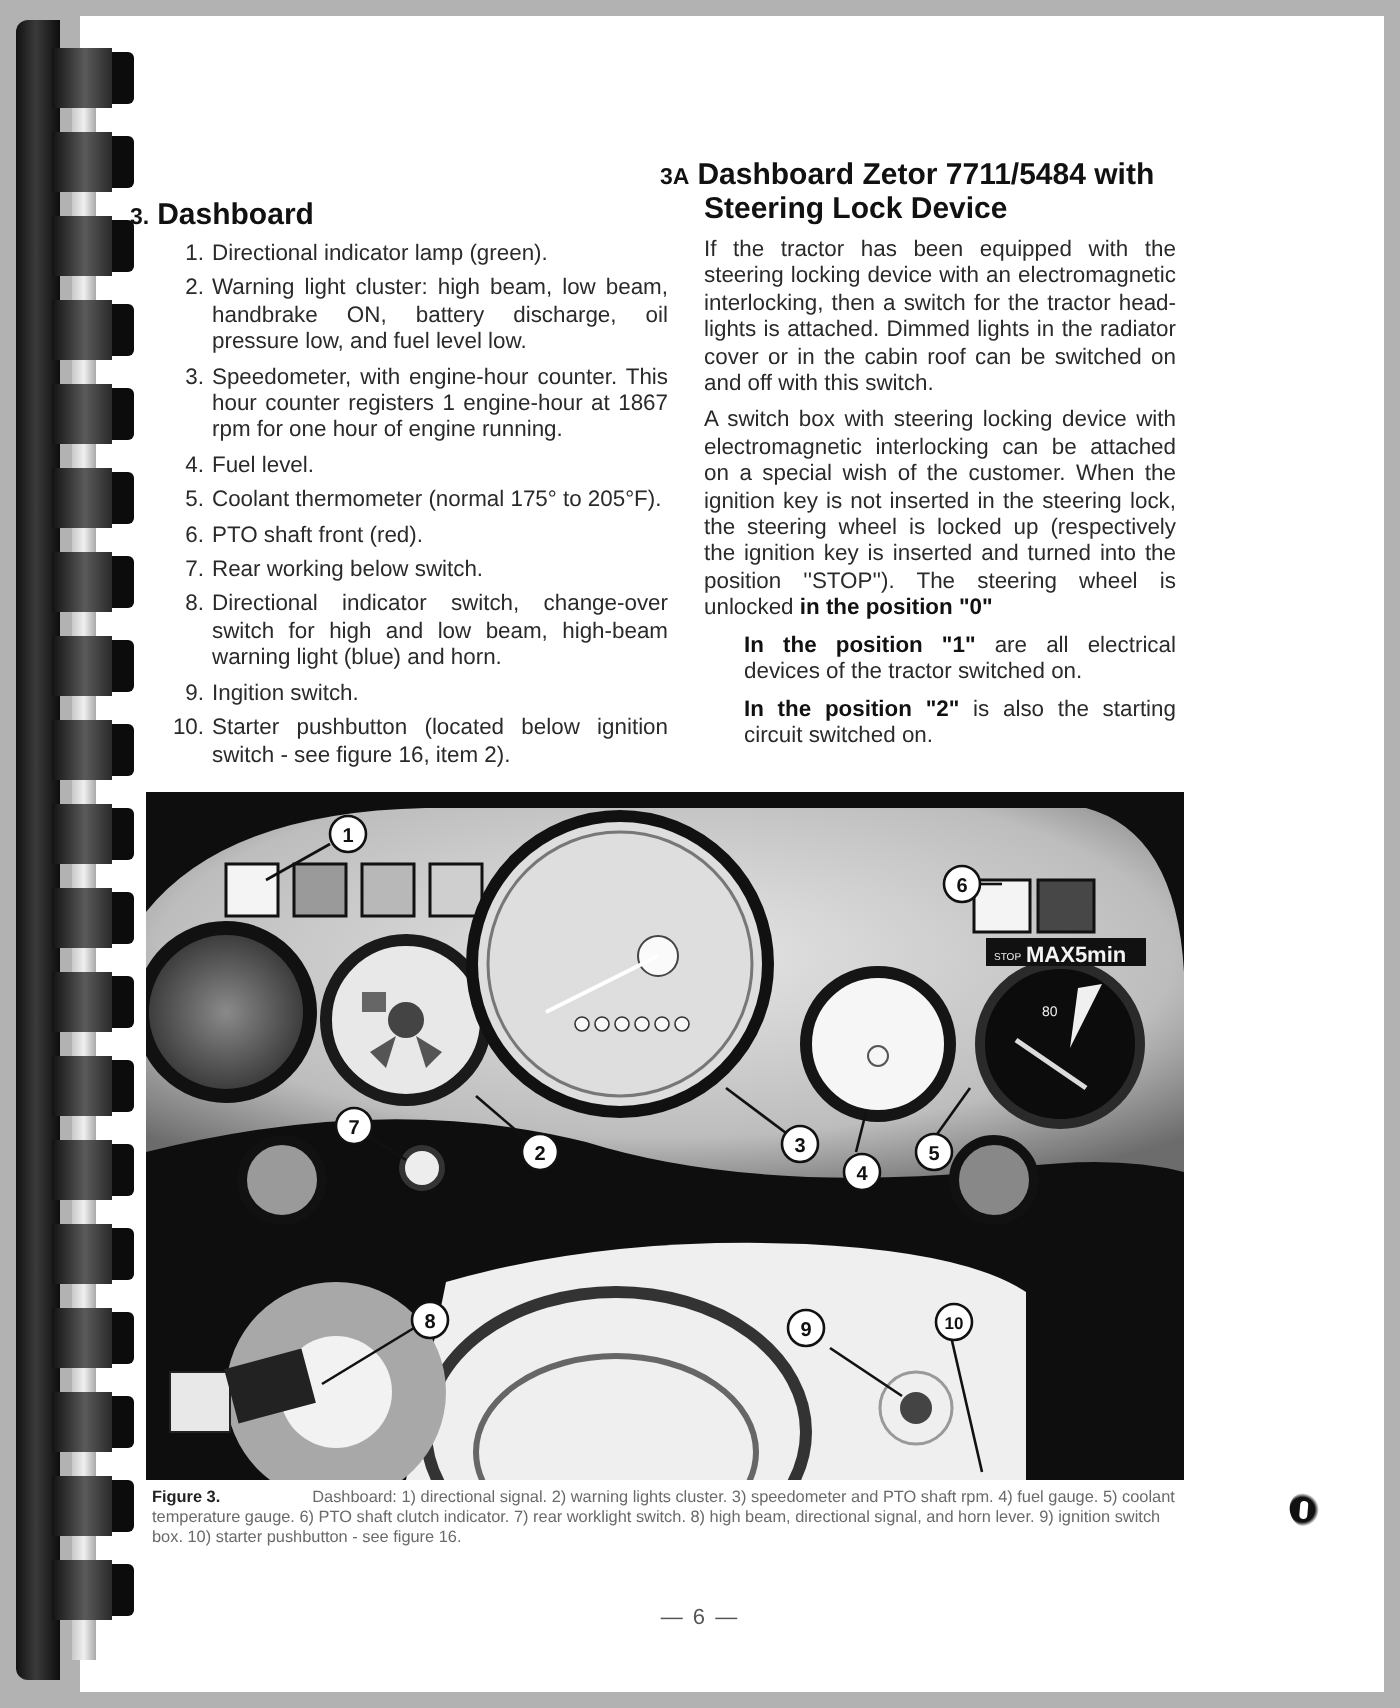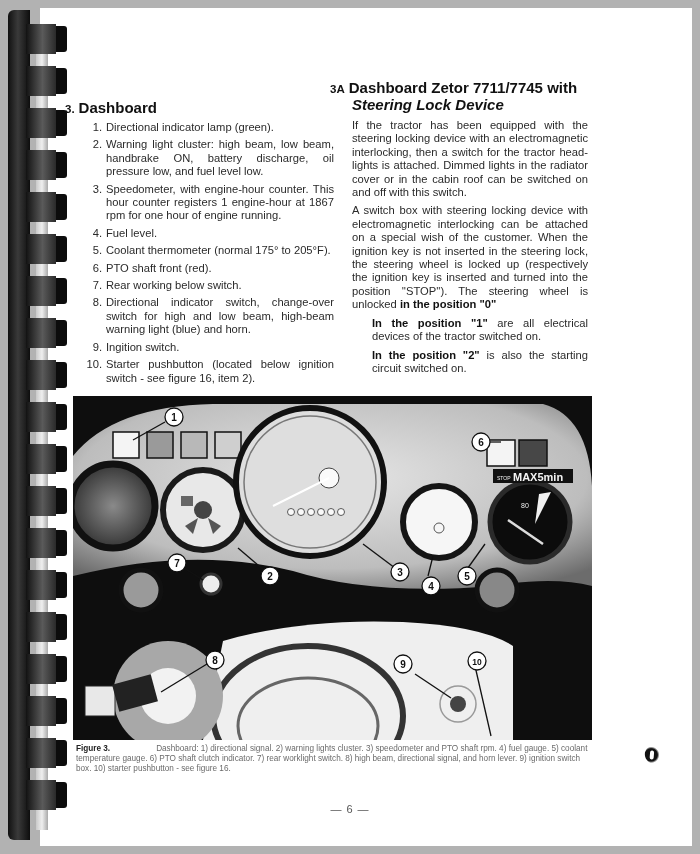--- a/index.html
+++ b/index.html
@@ -39,21 +39,21 @@
   }
 
   .col { position: absolute; font-size: 11.2px; line-height: 13.4px; color: #2a2a2a; }
   .col-left { left: 82px; top: 80px; width: 252px; margin-top: 20px; }
   .col-right { left: 352px; top: 80px; width: 236px; }
 
   h2 { margin: 0; font-weight: bold; font-size: 15px; line-height: 16px; color: #111; }
   h2 .num { font-size: 11.5px; margin-right: 4px; }
   .col-left h2 { margin-left: -17px; margin-bottom: 4px; }
   .col-right h2 { margin-left: -22px; margin-bottom: 6px; }
-  .col-right h2 .line2 { display: block; padding-left: 22px; font-style: italic; }
+  .col-right h2 .line2 { display: block; padding-left: 22px; }
 
   p { margin: 0 0 5px 0; text-align: justify; }
   ol { list-style: none; margin: 3px 0 0 0; padding: 0; }
   ol li { position: relative; padding-left: 24px; margin-bottom: 4px; text-align: justify; }
   ol li .n { position: absolute; left: 6px; top: 0; width: 14px; text-align: right; }
   ol li .n.w { left: 2px; width: 18px; }
   .indent { padding-left: 20px; }
   b { color: #111; }
 
   .figure {
@@ -201,21 +201,21 @@
     <li><span class="n">6.</span><span>PTO shaft front (red).</span></li>
     <li><span class="n">7.</span><span>Rear working below switch.</span></li>
     <li><span class="n">8.</span><span>Directional indicator switch, change-over switch for high and low beam, high-beam warning light (blue) and horn.</span></li>
     <li><span class="n">9.</span><span>Ingition switch.</span></li>
     <li><span class="n w">10.</span><span>Starter pushbutton (located below ignition switch - see figure 16, item 2).</span></li>
   </ol>
 </div>
 
 <div class="col col-right">
   <h2>
-    <span class="num">3A</span><span>Dashboard Zetor 7711/7745 with</span>
+    <span class="num">3A</span><span>Dashboard Zetor 7711/5484 with</span>
     <span class="line2">Steering Lock Device</span>
   </h2>
   <p>If the tractor has been equipped with the steering locking device with an electromagnetic interlocking, then a switch for the tractor head-lights is attached. Dimmed lights in the radiator cover or in the cabin roof can be switched on and off with this switch.</p>
   <p><span>A switch box with steering locking device with electromagnetic interlocking can be attached on a special wish of the customer. When the ignition key is not inserted in the steering lock, the steering wheel is locked up (respectively the ignition key is inserted and turned into the position ''STOP''). The steering wheel is unlocked </span><b>in the position "0"</b></p>
   <p class="indent"><b>In the position "1"</b><span> are all electrical devices of the tractor switched on.</span></p>
   <p class="indent"><b>In the position "2"</b><span> is also the starting circuit switched on.</span></p>
 </div>
 
 <div class="figure">
   <svg width="519" height="344" viewBox="0 0 519 344">

